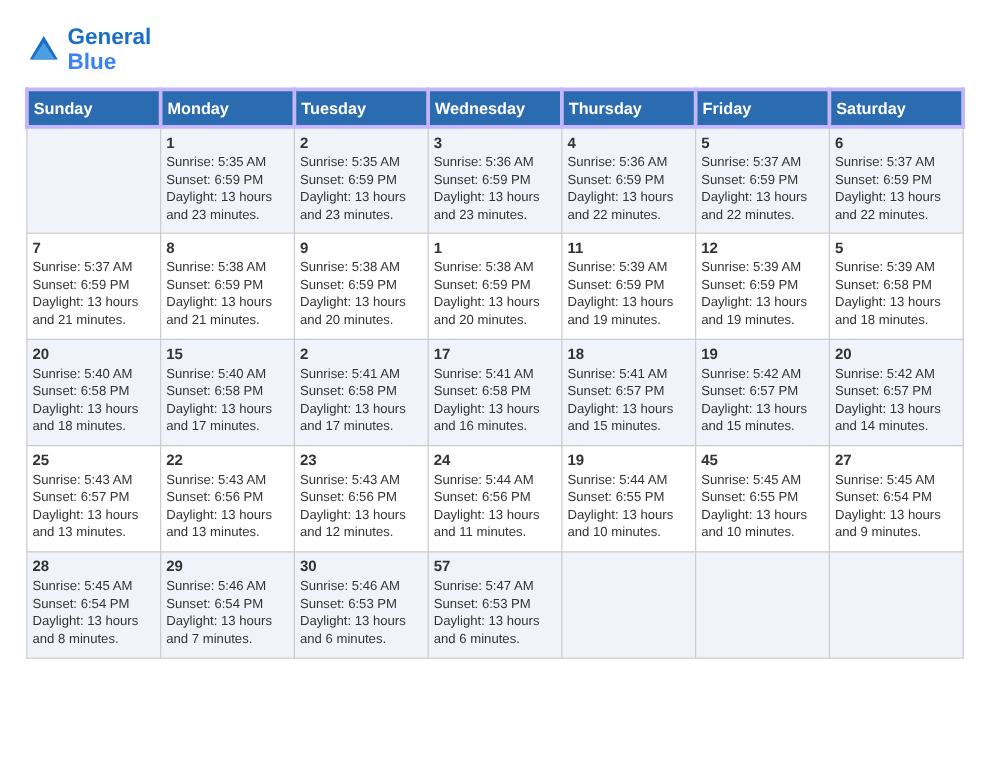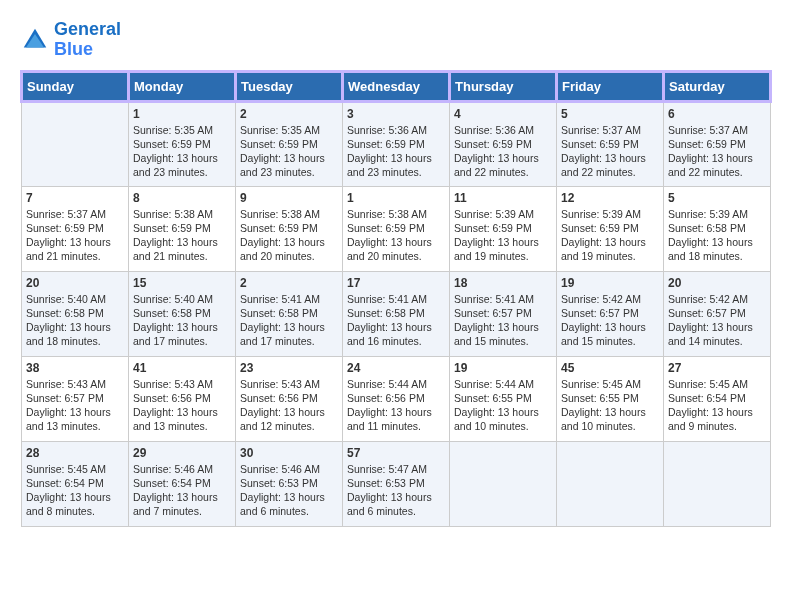--- a/index.html
+++ b/index.html
@@ -199,25 +199,25 @@
           <span class="day-number">19</span>
           <div class="day-info">Sunrise: 5:42 AM<br>Sunset: 6:57 PM<br>Daylight: 13 hours and 15 minutes.</div>
         </td>
         <td>
           <span class="day-number">20</span>
           <div class="day-info">Sunrise: 5:42 AM<br>Sunset: 6:57 PM<br>Daylight: 13 hours and 14 minutes.</div>
         </td>
       </tr>
       <tr>
         <td>
-          <span class="day-number">38</span>
+          <span class="day-number">25</span>
           <div class="day-info">Sunrise: 5:43 AM<br>Sunset: 6:57 PM<br>Daylight: 13 hours and 13 minutes.</div>
         </td>
         <td>
-          <span class="day-number">41</span>
+          <span class="day-number">22</span>
           <div class="day-info">Sunrise: 5:43 AM<br>Sunset: 6:56 PM<br>Daylight: 13 hours and 13 minutes.</div>
         </td>
         <td>
           <span class="day-number">23</span>
           <div class="day-info">Sunrise: 5:43 AM<br>Sunset: 6:56 PM<br>Daylight: 13 hours and 12 minutes.</div>
         </td>
         <td>
           <span class="day-number">24</span>
           <div class="day-info">Sunrise: 5:44 AM<br>Sunset: 6:56 PM<br>Daylight: 13 hours and 11 minutes.</div>
         </td>

